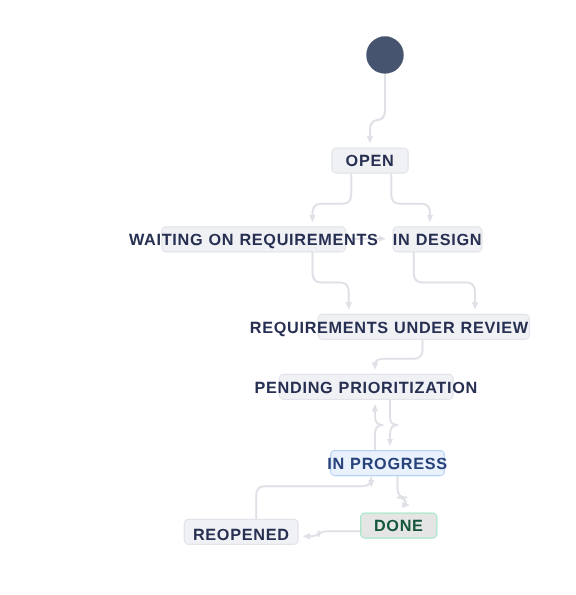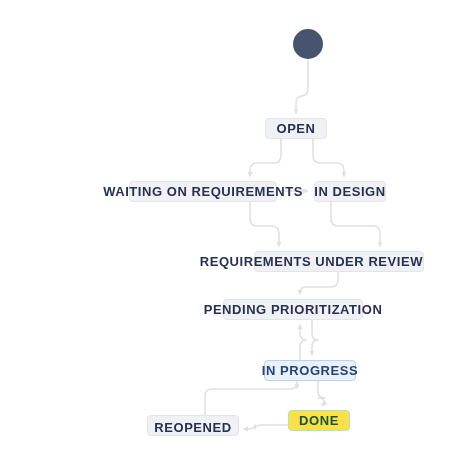--- a/index.html
+++ b/index.html
@@ -46,21 +46,21 @@
     background: #f0f1f4;
     border: 1px solid #e2e4e9;
     color: #273052;
   }
   .wf-node.status-inprogress {
     background: #e9f1fd;
     border: 1px solid #b8d2f3;
     color: #28427a;
   }
   .wf-node.status-done {
-    background: #fde047;
+    background: #e5e5e5;
     border: 1px solid #a6e7c9;
     color: #14563a;
   }
   .start-node {
     position: absolute;
     border-radius: 50%;
     background: #475470;
   }
 </style>
 </head>

